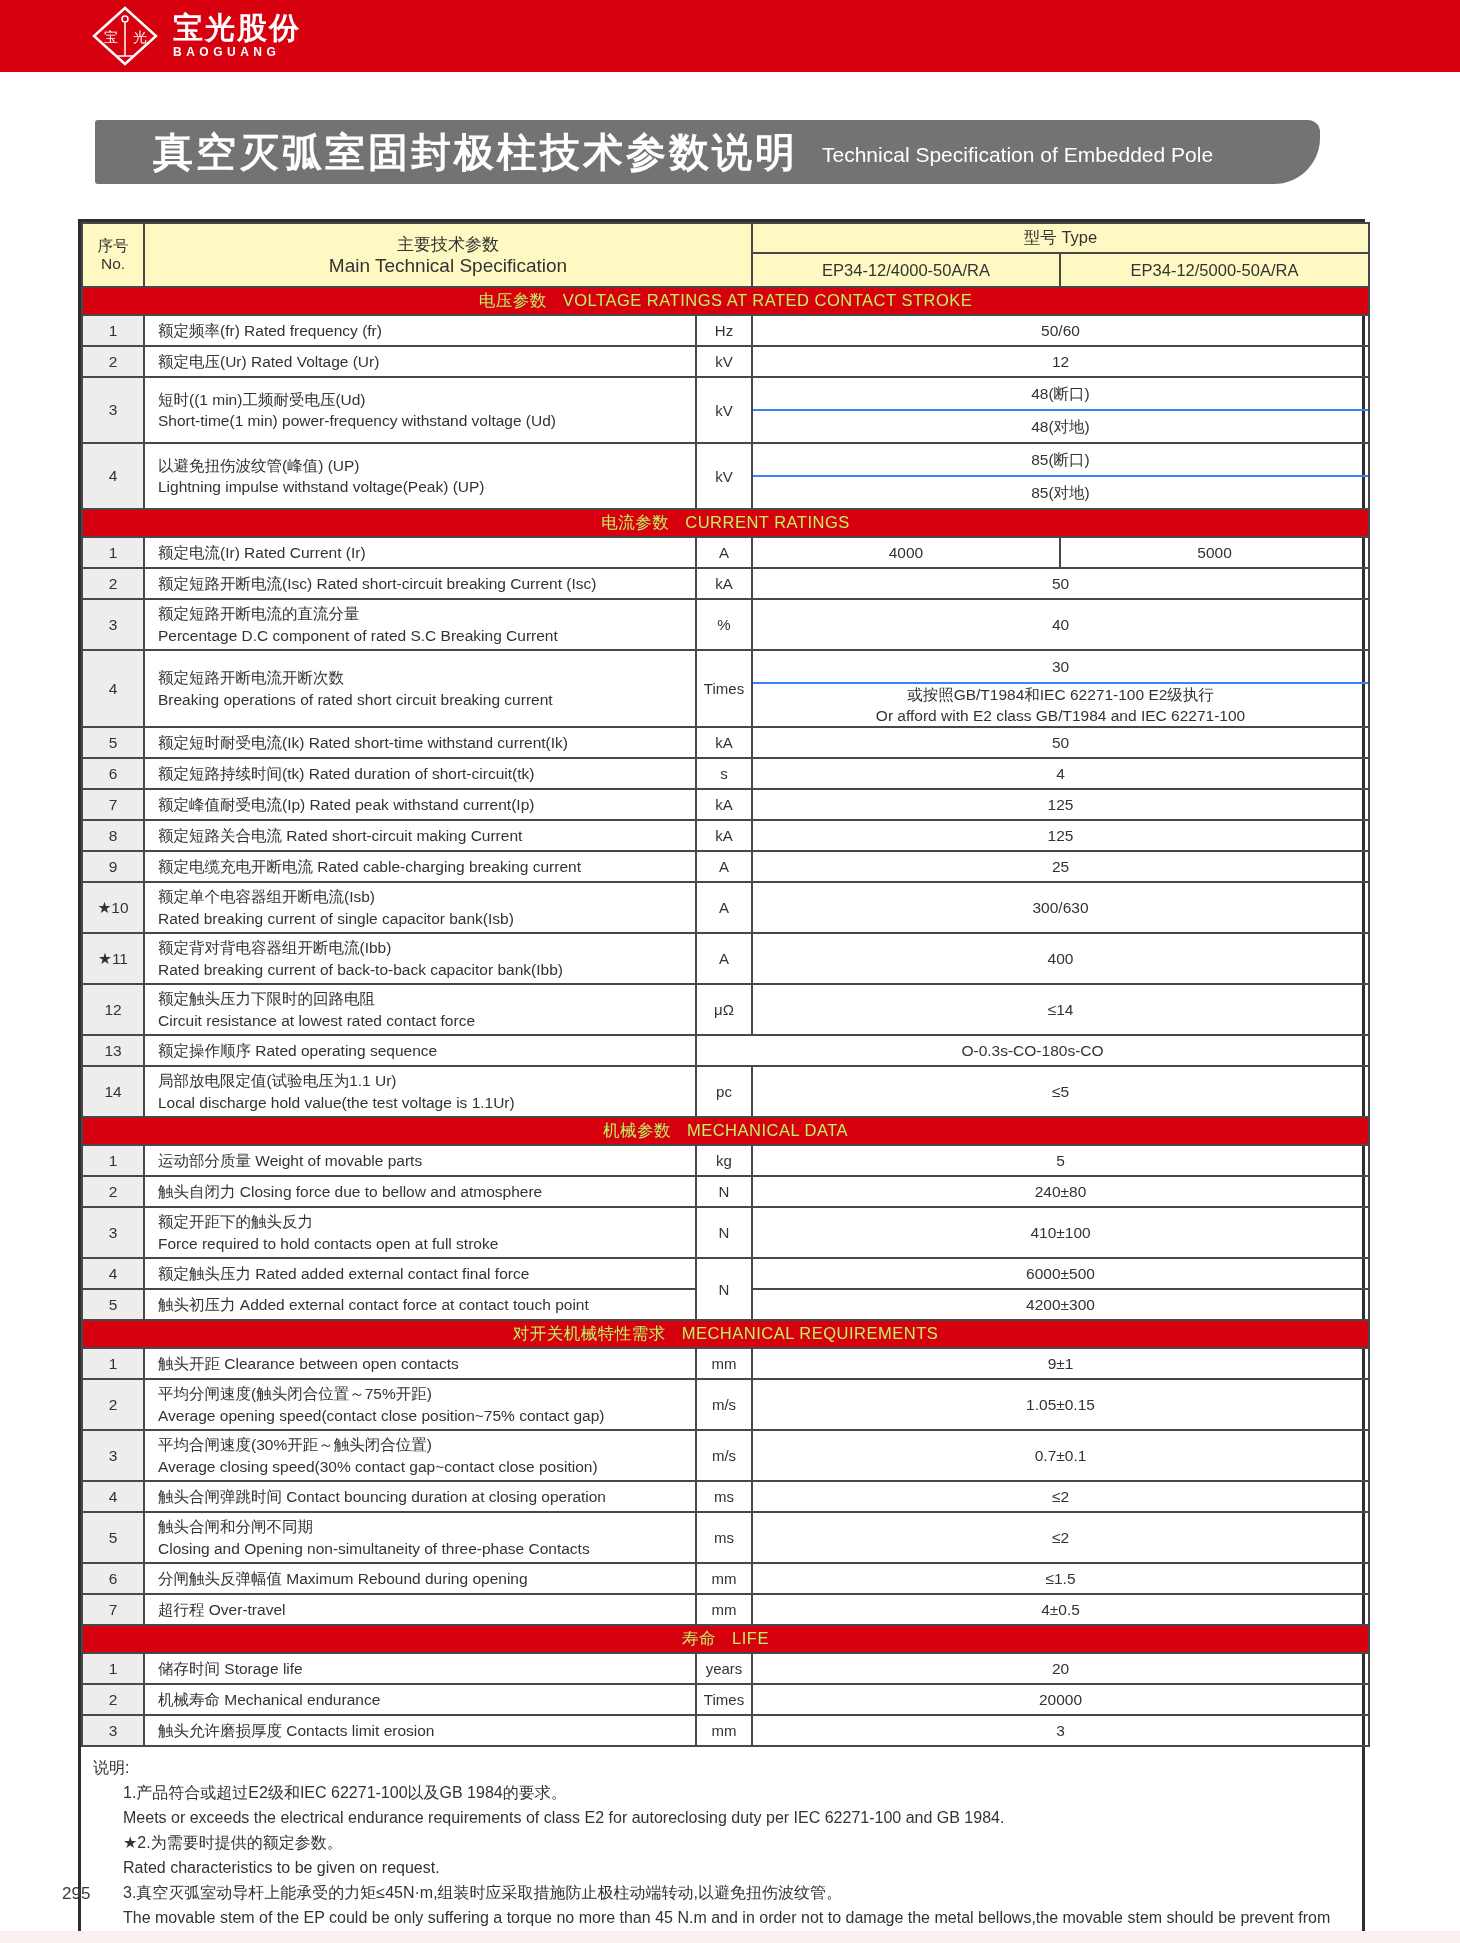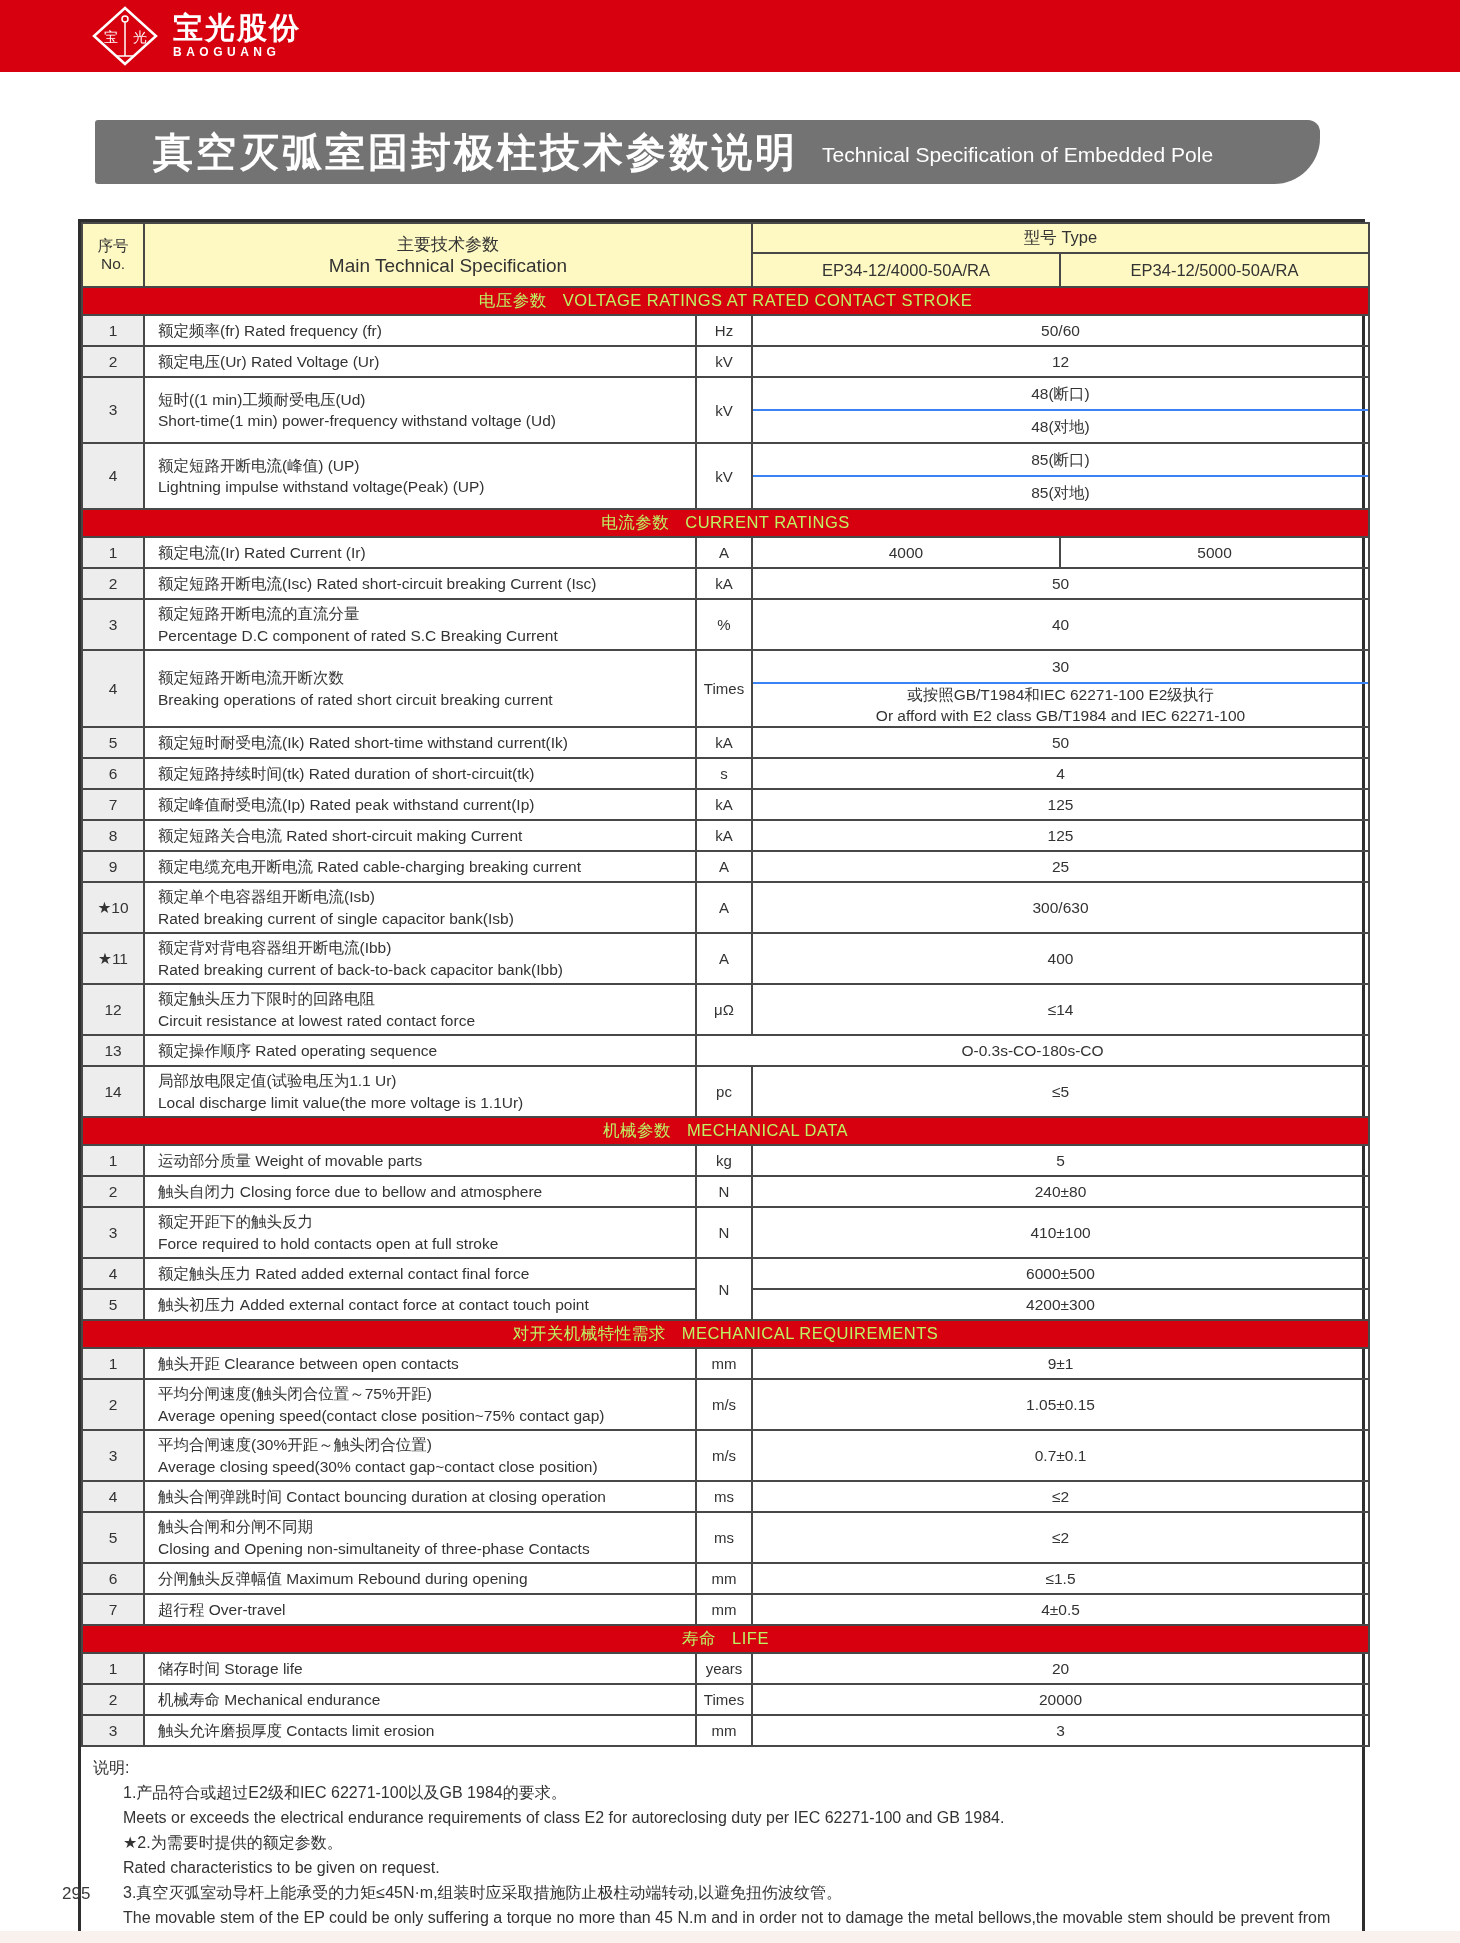--- a/index.html
+++ b/index.html
@@ -139,21 +139,21 @@
                 <div>48(断口)</div>
               </div>
               <div class="stack-item stack-sep">
                 <div>48(对地)</div>
               </div>
             </td>
           </tr>
           <tr class="r2">
             <td class="no-cell">4</td>
             <td class="param-cell">
-              <div>额定短路开断电流(峰值) (UP)</div>
+              <div>以避免扭伤波纹管(峰值) (UP)</div>
               <div>Lightning impulse withstand voltage(Peak) (UP)</div>
             </td>
             <td class="unit-cell">kV</td>
             <td class="value-cell stack" colspan="2">
               <div class="stack-item">
                 <div>85(断口)</div>
               </div>
               <div class="stack-item stack-sep">
                 <div>85(对地)</div>
               </div>
@@ -276,21 +276,21 @@
             <td class="no-cell">13</td>
             <td class="param-cell">
               <div>额定操作顺序 Rated operating sequence</div>
             </td>
             <td class="value-cell" colspan="3">O-0.3s-CO-180s-CO</td>
           </tr>
           <tr class="r2">
             <td class="no-cell">14</td>
             <td class="param-cell">
               <div>局部放电限定值(试验电压为1.1 Ur)</div>
-              <div>Local discharge limit value(the more voltage is 1.1Ur)</div>
+              <div>Local discharge hold value(the test voltage is 1.1Ur)</div>
             </td>
             <td class="unit-cell">pc</td>
             <td class="value-cell" colspan="2">≤5</td>
           </tr>
           <tr class="section-row">
             <td colspan="5"><span class="sec-zh">机械参数</span><span class="sec-en">MECHANICAL DATA</span></td>
           </tr>
           <tr class="r1">
             <td class="no-cell">1</td>
             <td class="param-cell">

